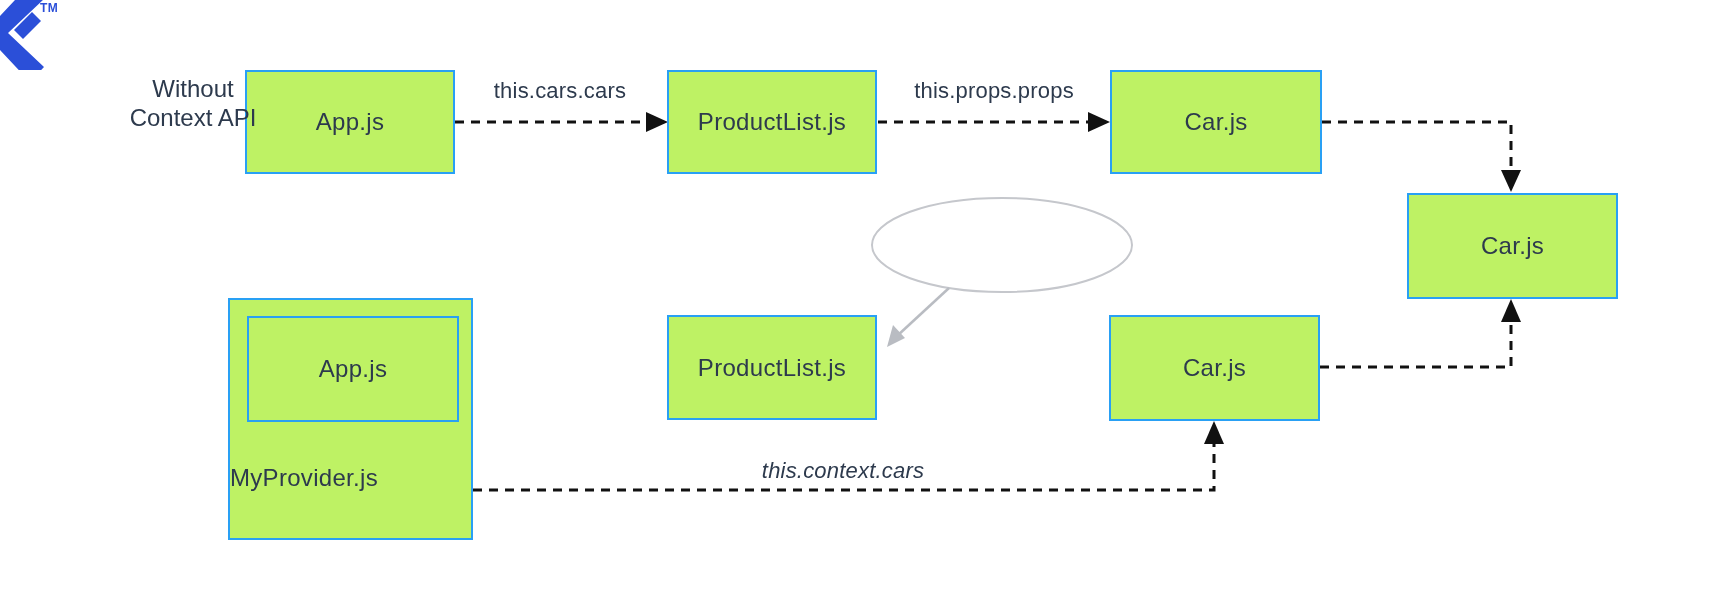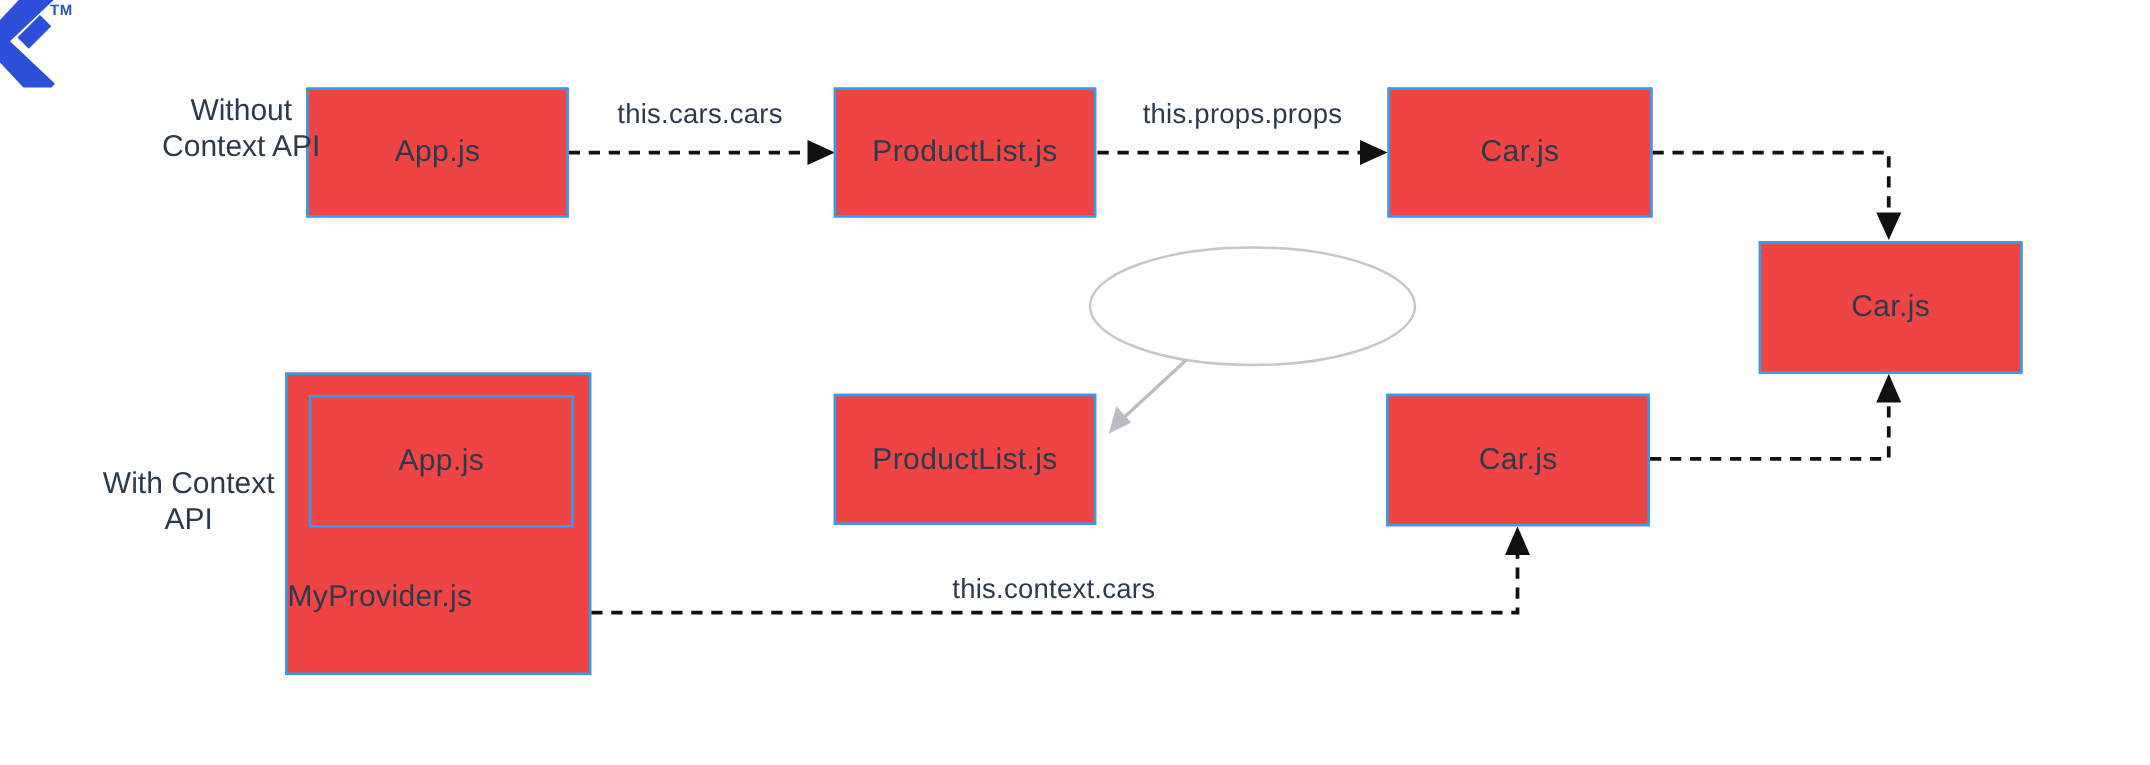--- a/index.html
+++ b/index.html
@@ -6,21 +6,21 @@
     --box_border:#29A0F4; --text:#2D3A4D; --connector:#111111;
     --callout_border:#C5C7CC; --callout_line:#B9BCC2; --logo:#2B4FD8; --background:#FFFFFF;
   }
   * { margin:0; padding:0; box-sizing:border-box; }
   html,body { width:1720px; height:612px; overflow:hidden; background:var(--background);
     font-family:"Liberation Sans", sans-serif; color:var(--text); }
   .stage { position:relative; width:1364px; height:612px; }
   .layer { position:absolute; left:0; top:0; width:1720px; height:612px; }
   svg.layer { z-index:1; }
 
-  .box { position:absolute; z-index:2; background:#ef4444; border:2px solid var(--box_border);
+  .box { position:absolute; z-index:2; background:#bef264; border:2px solid var(--box_border);
     display:flex; align-items:center; justify-content:center; font-size:24px; letter-spacing:.3px; }
   .box-app-top        { left:245px;  top:70px;  width:210px; height:104px; }
   .box-productlist-top{ left:667px;  top:70px;  width:210px; height:104px; }
   .box-car-top        { left:1110px; top:70px;  width:212px; height:104px; }
   .box-car-right      { left:1407px; top:193px; width:211px; height:106px; }
   .box-productlist-bot{ left:667px;  top:315px; width:210px; height:105px; }
   .box-car-bot        { left:1109px; top:315px; width:211px; height:106px; }
   .box-myprovider     { left:228px;  top:298px; width:245px; height:242px; display:block; }
   .box-app-bot        { left:17px;   top:16px;  width:212px; height:106px; position:absolute; }
   .myprovider-label   { position:absolute; left:0; bottom:46px; width:100%; text-align:left;
@@ -28,21 +28,21 @@
 
   .section-label { position:absolute; z-index:3; width:140px; text-align:center;
     font-size:24px; line-height:29px; transform:translateX(-50%); }
   .label-without { left:146px; top:74px;margin-left:47px; }
   .label-with    { left:151px; top:372px; }
 
   .edge-label { position:absolute; z-index:3; transform:translateX(-50%);
     font-size:22px; white-space:nowrap; letter-spacing:.2px; }
   .lbl-state   { left:560px; top:78px; }
   .lbl-props   { left:994px; top:78px; }
-  .lbl-context { left:843px; top:458px; }
+  .lbl-context { left:843px; top:458px;font-style:italic; }
 
   .callout-text { position:absolute; z-index:3; left:1002px; top:245px;
     transform:translate(-50%,-50%); font-size:24px; white-space:nowrap; }
 
   .edge { stroke:var(--connector); stroke-width:3; fill:none; stroke-dasharray:9 7; }
   .edge-head { fill:var(--connector); stroke:none; }
   .callout-ellipse { fill:#fff; stroke:var(--callout_border); stroke-width:2; }
   .callout-pointer { stroke:var(--callout_line); stroke-width:2.5; fill:none; }
   .callout-head { fill:var(--callout_line); stroke:none; }
 
@@ -75,21 +75,20 @@
     <polygon class="callout-head" points="887,347 905,338 893,325"></polygon>
   </svg>
 
   <svg class="logo" width="70" height="70" viewBox="0 0 70 70">
     <path class="logo-shape" d="M30,-16 L44,-1 L8,33 L44,67 L30,82 L-16,33 Z"></path>
     <path class="logo-shape" d="M32,12 L41,21 L23,39 L14,30 Z"></path>
   </svg>
   <div class="tm">TM</div>
 
   <div class="section-label label-without">Without Context API</div>
-  <div class="section-label label-with">With Context API</div>
 
   <div class="box box-app-top">
     <span>App.js</span>
   </div>
   <div class="box box-productlist-top">
     <span>ProductList.js</span>
   </div>
   <div class="box box-car-top">
     <span>Car.js</span>
   </div>

